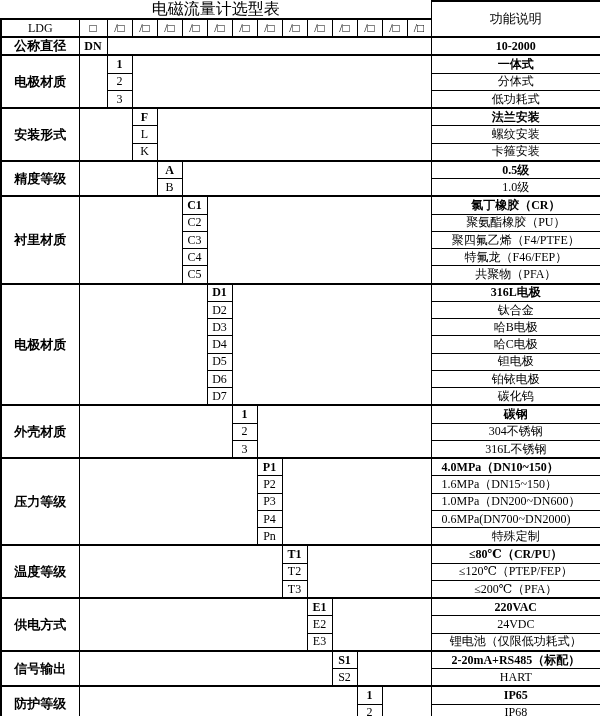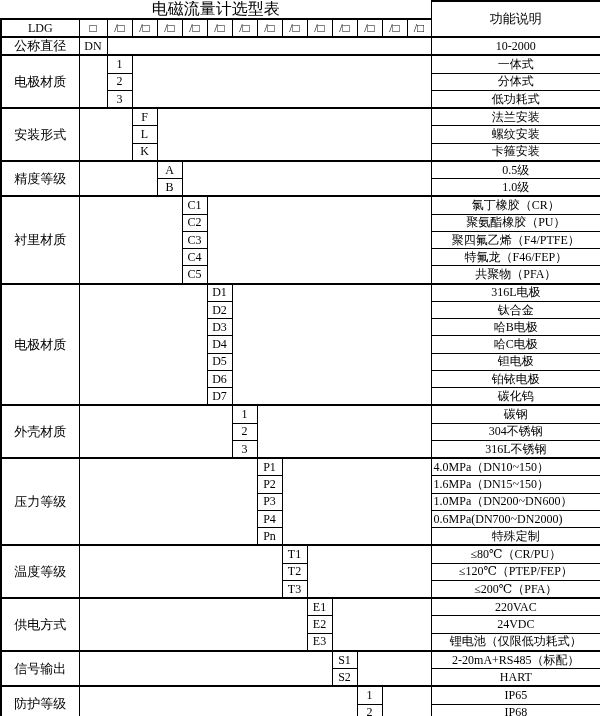--- a/index.html
+++ b/index.html
@@ -7,22 +7,22 @@
   table{border-collapse:collapse;table-layout:fixed;width:600px;
         font-family:"Liberation Serif","DejaVu Serif",serif;color:#000;}
   td{border:1px solid #000;padding:0;height:16.25px;line-height:1.05;
      font-size:12px;text-align:center;vertical-align:middle;
      white-space:nowrap;overflow:hidden;}
   td.title{border-top:none;border-left:none;border-bottom:2px solid #000;font-size:16px;height:15px;}
   td.funchead{border-top:2px solid #000;border-right:2px solid #000;font-size:13px;}
   td.cat{font-size:13px;}
   td.l2{border-left:2px solid #000;}
   td.r2{border-right:2px solid #000;}
-  .t2{border-top:2px solid #000;}
-  td.left{text-align:left;padding-left:2px;}
+  .t2{border-top:2px solid #000;font-weight:bold;}
+  td.left{text-align:left;padding-left:10px;}
   td.box{font-size:12px;}
 </style>
 </head>
 <body>
 
 <table>
   <colgroup>
       <col style="width: 78px;">
       <col style="width: 28px;">
       <col style="width: 25px;">

